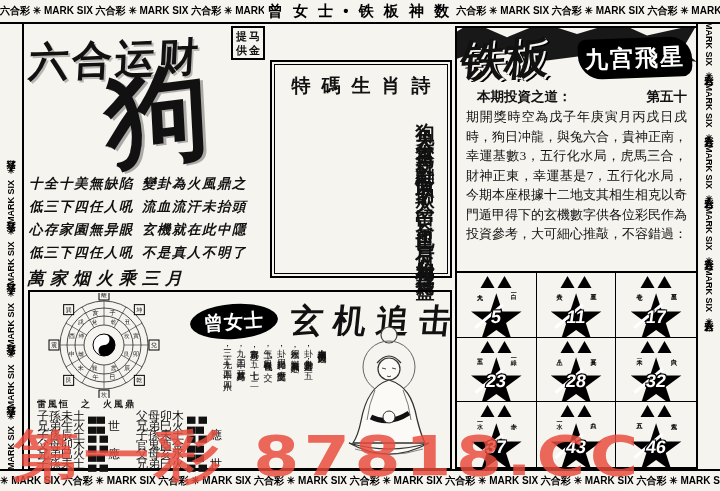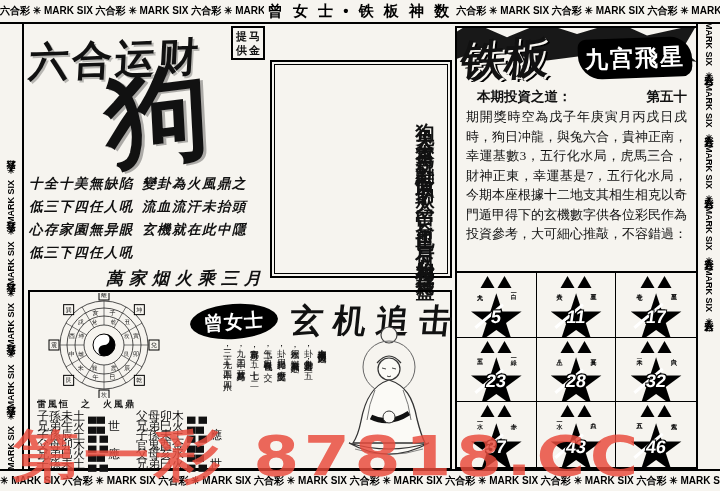--- a/index.html
+++ b/index.html
@@ -33,21 +33,21 @@
               transform:skewX(-5deg) rotate(-2deg); text-shadow:2px 2px 0 rgba(0,0,0,.25); }
   .provider-box { position:absolute; right:2px; top:0; border:2px solid #000; padding:1px 2px;
               display:grid; grid-template-columns:13px 13px; font-size:11px; line-height:14px;
               font-weight:bold; text-align:center; }
   .lp-zodiac { position:absolute; left:78px; top:38px; font-size:104px; line-height:1;
               font-weight:900; font-family:"DejaVu Serif",serif; transform:rotate(-7deg) skewX(-4deg);
               text-shadow:3px 2px 0 rgba(0,0,0,.3); }
   .lp-verses { position:absolute; left:2px; top:146px; width:236px; display:flex; gap:8px; }
   .lp-verses .col { font-size:13.5px; font-weight:bold; font-style:italic; line-height:23px; letter-spacing:1.5px; }
   .lp-verses .col div { white-space:nowrap; }
-  .lp-footer { position:absolute; top:241px; width:100%; text-align:right; font-size:17px;
+  .lp-footer { position:absolute; top:241px; width:100%; text-align:left; font-size:17px;
                font-weight:bold; font-style:italic; letter-spacing:6px; }
 
   
   .poem-panel { position:absolute; left:270px; top:60px; width:182px; height:218px;
                 border:2px solid #000; box-shadow:inset 0 0 0 2px #f6f4ef, inset 0 0 0 3px #000; }
   .poem-title { text-align:center; margin-top:11px; font-size:19px; font-weight:bold; letter-spacing:11px; text-indent:11px; }
   .poem-cols { position:absolute; left:12px; right:12px; top:46px; bottom:6px;
                writing-mode:vertical-rl; display:flex; justify-content:space-between; }
   .poem-cols div { font-size:19px; letter-spacing:5px; font-weight:bold; }
 
@@ -135,26 +135,28 @@
       <div class="col">
         <div>十全十美無缺陷</div>
         <div>低三下四任人吼</div>
         <div>心存家園無异眼</div>
         <div>低三下四任人吼</div>
       </div>
       <div class="col">
         <div>變卦為火風鼎之</div>
         <div>流血流汗未抬頭</div>
         <div>玄機就在此中隱</div>
+        <div>不是真人不明了</div>
       </div>
     </div>
     <div class="lp-footer">萬家烟火乘三月</div>
   </div>
 
   <div class="poem-panel">
+    <div class="poem-title">特碼生肖詩</div>
     <div class="poem-cols">
       <div>狗兔六合本爲親</div>
       <div>勸君惜取勿欺人</div>
       <div>留它一命也已貴</div>
       <div>何必相殘爲耗盡</div>
     </div>
   </div>
 
   <div class="right-panel">
     <div class="rp-header">

